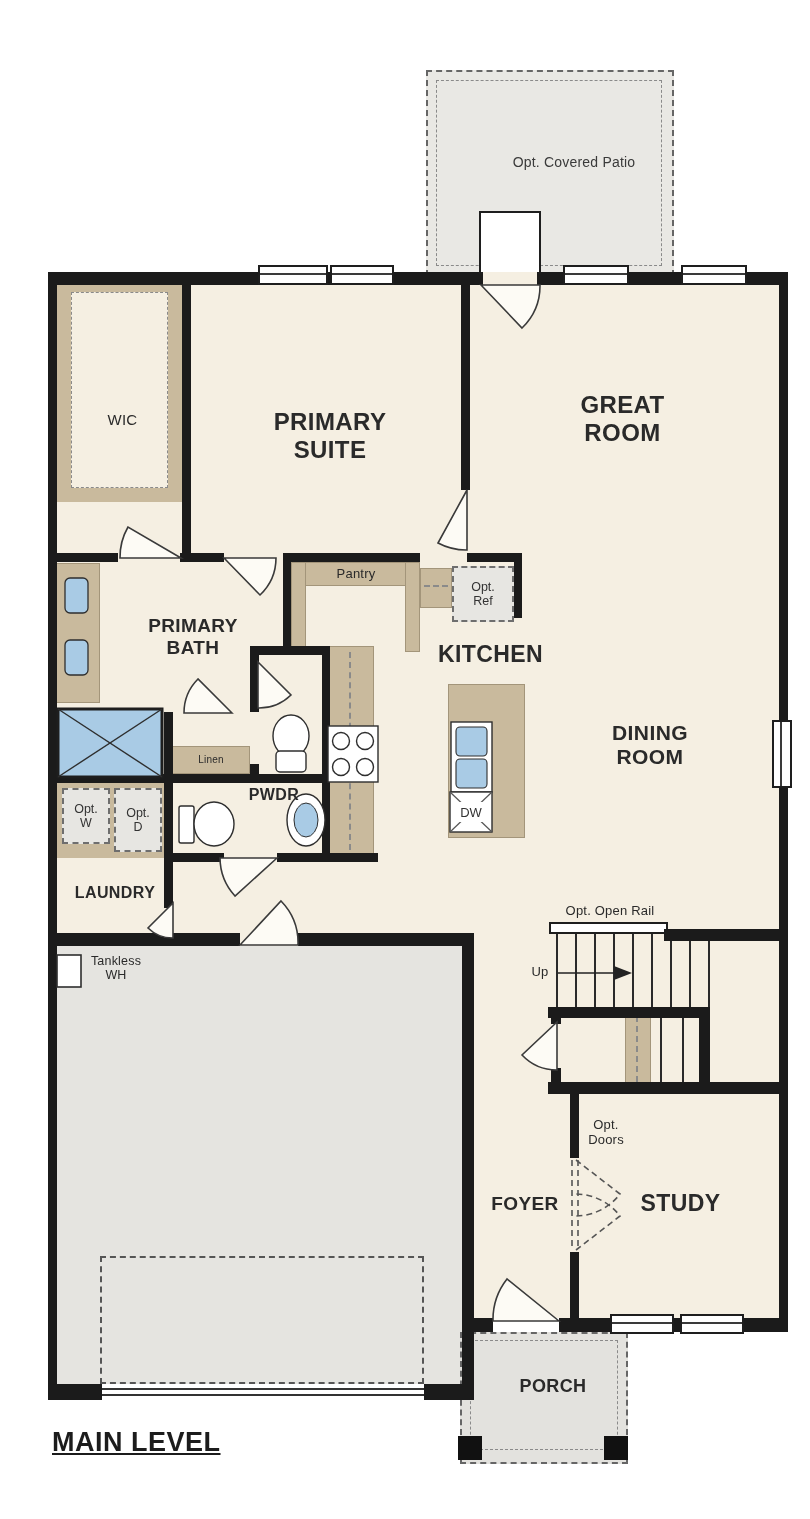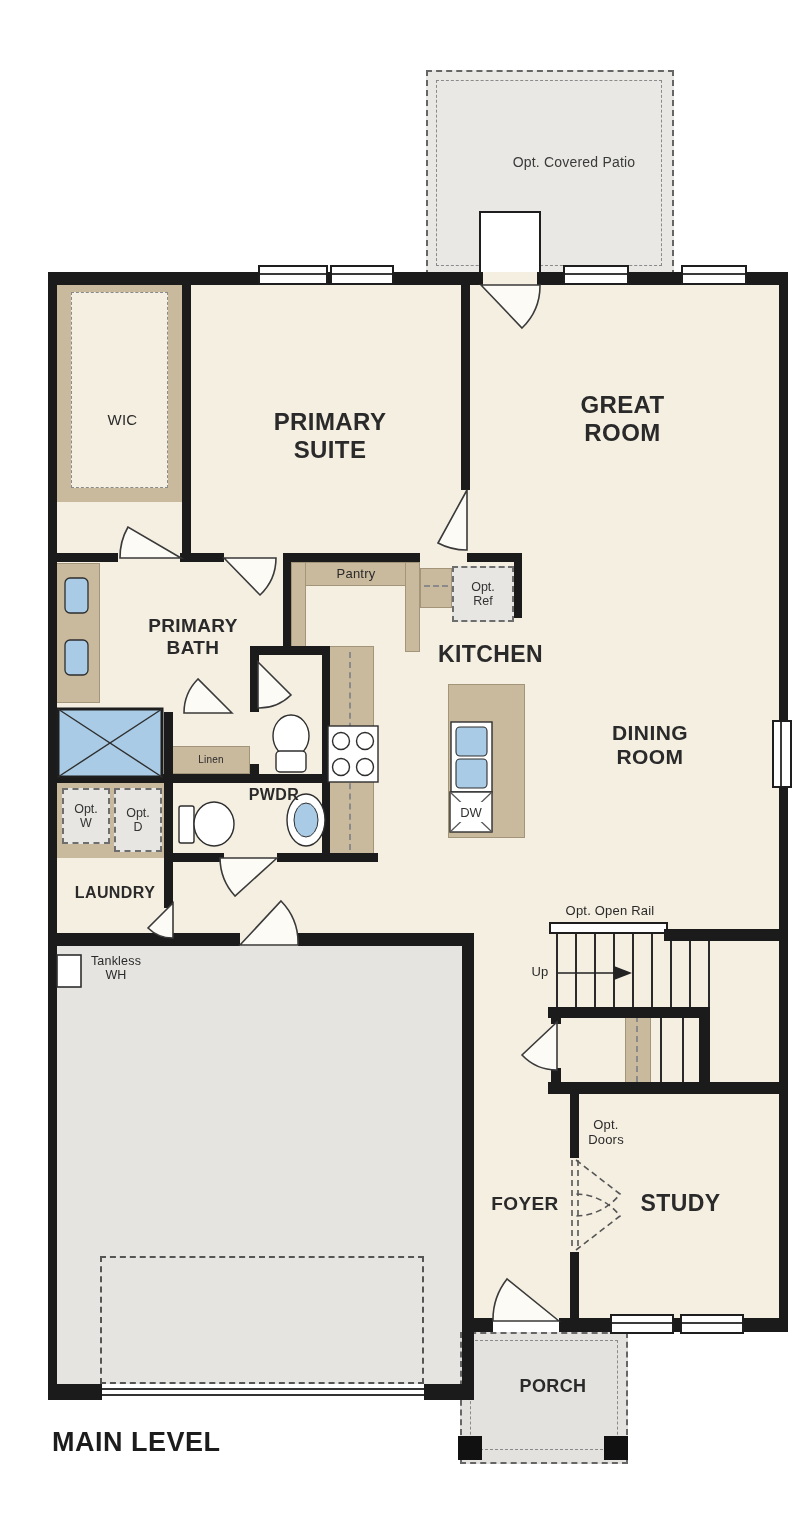--- a/index.html
+++ b/index.html
@@ -223,15 +223,15 @@
   <div class="lbl sm" style="left:176px;top:750px;width:70px;height:20px;font-size:10px;">Linen</div>
   <div class="lbl" style="left:222px;top:785px;width:64px;height:20px;font-size:16px;margin-left:20px;">PWDR</div>
   <div class="lbl" style="left:60px;top:882px;width:110px;height:22px;font-size:16px;">LAUNDRY</div>
   <div class="lbl sm" style="left:548px;top:902px;width:124px;height:18px;font-size:13px;">Opt. Open Rail</div>
   <div class="lbl sm" style="left:526px;top:963px;width:28px;height:18px;font-size:13px;">Up</div>
   <div class="lbl sm" style="left:80px;top:950px;width:72px;height:36px;font-size:12.5px;">Tankless WH</div>
   <div class="lbl sm" style="left:580px;top:1112px;width:52px;height:40px;font-size:13px;">Opt. Doors</div>
   <div class="lbl" style="left:485px;top:1192px;width:80px;height:24px;font-size:19px;">FOYER</div>
   <div class="lbl" style="left:633px;top:1189px;width:95px;height:28px;font-size:23px;">STUDY</div>
   <div class="lbl" style="left:506px;top:1374px;width:76px;height:24px;font-size:18px;margin-left:9px;">PORCH</div>
-  <div class="lbl" style="left:52px;top:1426px;width:250px;height:34px;font-size:27px;justify-content:flex-start;text-align:left;letter-spacing:.5px;color:#1c1c1c;">MAIN LEVEL</div>
+  <div class="lbl" style="left:52px;top:1426px;width:250px;height:34px;font-size:27px;justify-content:flex-start;text-align:left;letter-spacing:.5px;color:#1c1c1c;text-decoration:underline;">MAIN LEVEL</div>
 
 </div>
 
 </body></html>

